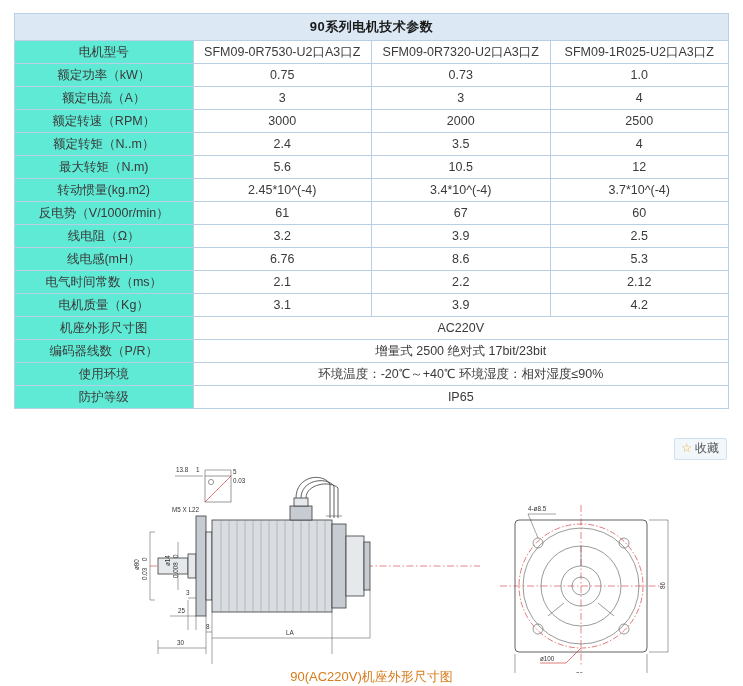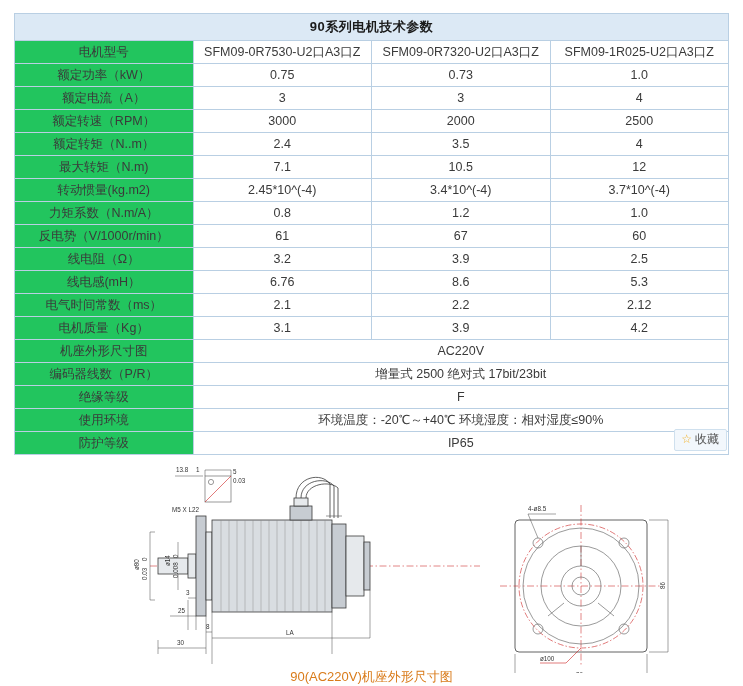--- a/index.html
+++ b/index.html
@@ -34,32 +34,32 @@
   }
   .title-row th {
     background: #dce9f5;
     font-weight: bold;
     color: #1a1a1a;
     font-size: 13px;
     height: 27px;
     letter-spacing: 0.5px;
   }
   .label-col {
-    background: #22c55e;
+    background: #5eead4;
     width: 158px;
     color: #2e2e2e;
   }
   .val-col { width: 186px; }
   .mono { font-family: "Liberation Sans", sans-serif; }
 
   
   .fav {
     position: absolute;
     right: 16px;
-    top: 416px;
+    top: 425px;
     background: #f2f7fc;
     border: 1px solid #cfe0ee;
     border-radius: 2px;
     padding: 2px 7px 3px 6px;
     font-size: 12px;
     color: #555;
     line-height: 15px;
     white-space: nowrap;
     cursor: pointer;
   }
@@ -131,37 +131,31 @@
         <td class="val-col">2500</td>
       </tr>
       <tr>
         <td class="label-col">额定转矩（N..m）</td>
         <td class="val-col">2.4</td>
         <td class="val-col">3.5</td>
         <td class="val-col">4</td>
       </tr>
       <tr>
         <td class="label-col">最大转矩（N.m)</td>
-        <td class="val-col">7.1</td>
+        <td class="val-col">5.6</td>
         <td class="val-col">10.5</td>
         <td class="val-col">12</td>
       </tr>
       <tr>
         <td class="label-col">转动惯量(kg.m2)</td>
         <td class="val-col">2.45*10^(-4)</td>
         <td class="val-col">3.4*10^(-4)</td>
         <td class="val-col">3.7*10^(-4)</td>
       </tr>
       <tr>
-        <td class="label-col">力矩系数（N.m/A）</td>
-        <td class="val-col">0.8</td>
-        <td class="val-col">1.2</td>
-        <td class="val-col">1.0</td>
-      </tr>
-      <tr>
         <td class="label-col">反电势（V/1000r/min）</td>
         <td class="val-col">61</td>
         <td class="val-col">67</td>
         <td class="val-col">60</td>
       </tr>
       <tr>
         <td class="label-col">线电阻（Ω）</td>
         <td class="val-col">3.2</td>
         <td class="val-col">3.9</td>
         <td class="val-col">2.5</td>
@@ -185,24 +179,20 @@
         <td class="val-col">4.2</td>
       </tr>
 
       <tr>
         <td class="label-col">机座外形尺寸图</td>
         <td colspan="3">AC220V</td>
       </tr>
       <tr>
         <td class="label-col">编码器线数（P/R）</td>
         <td colspan="3">增量式 2500 绝对式 17bit/23bit</td>
-      </tr>
-      <tr>
-        <td class="label-col">绝缘等级</td>
-        <td colspan="3">F</td>
       </tr>
       <tr>
         <td class="label-col">使用环境</td>
         <td colspan="3">环境温度：-20℃～+40℃ 环境湿度：相对湿度≤90%</td>
       </tr>
       <tr>
         <td class="label-col">防护等级</td>
         <td colspan="3">IP65</td>
       </tr>
     </tbody>

